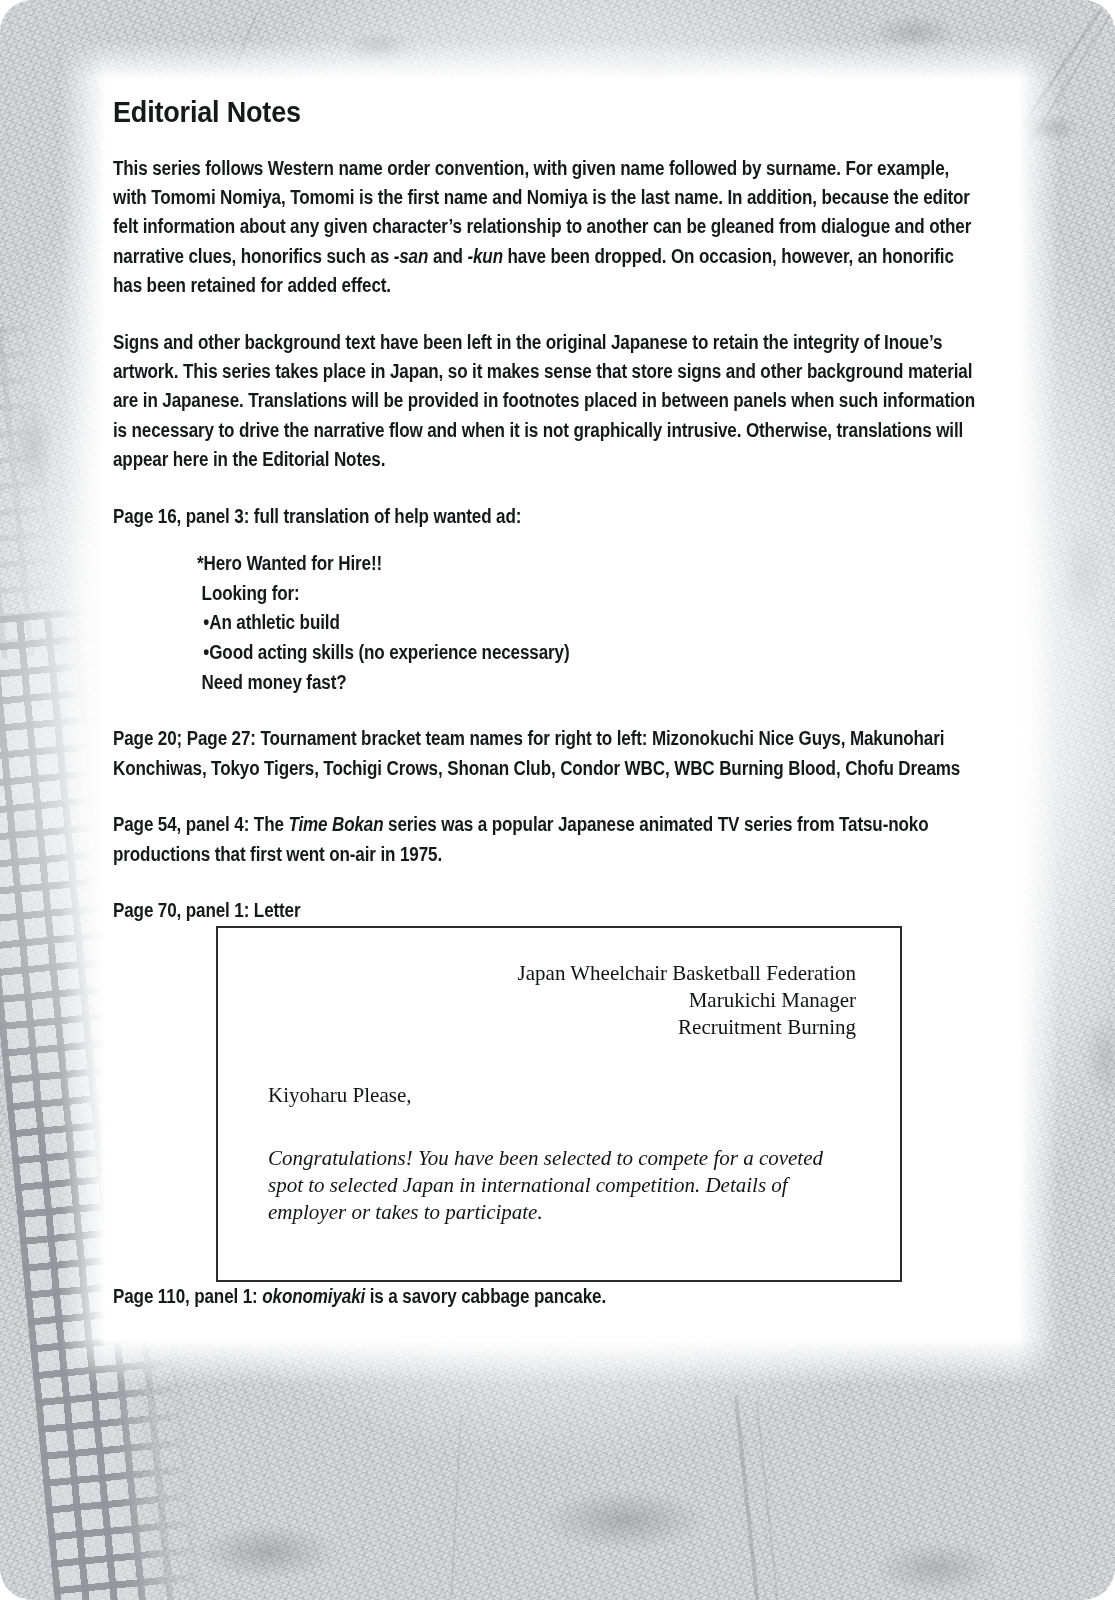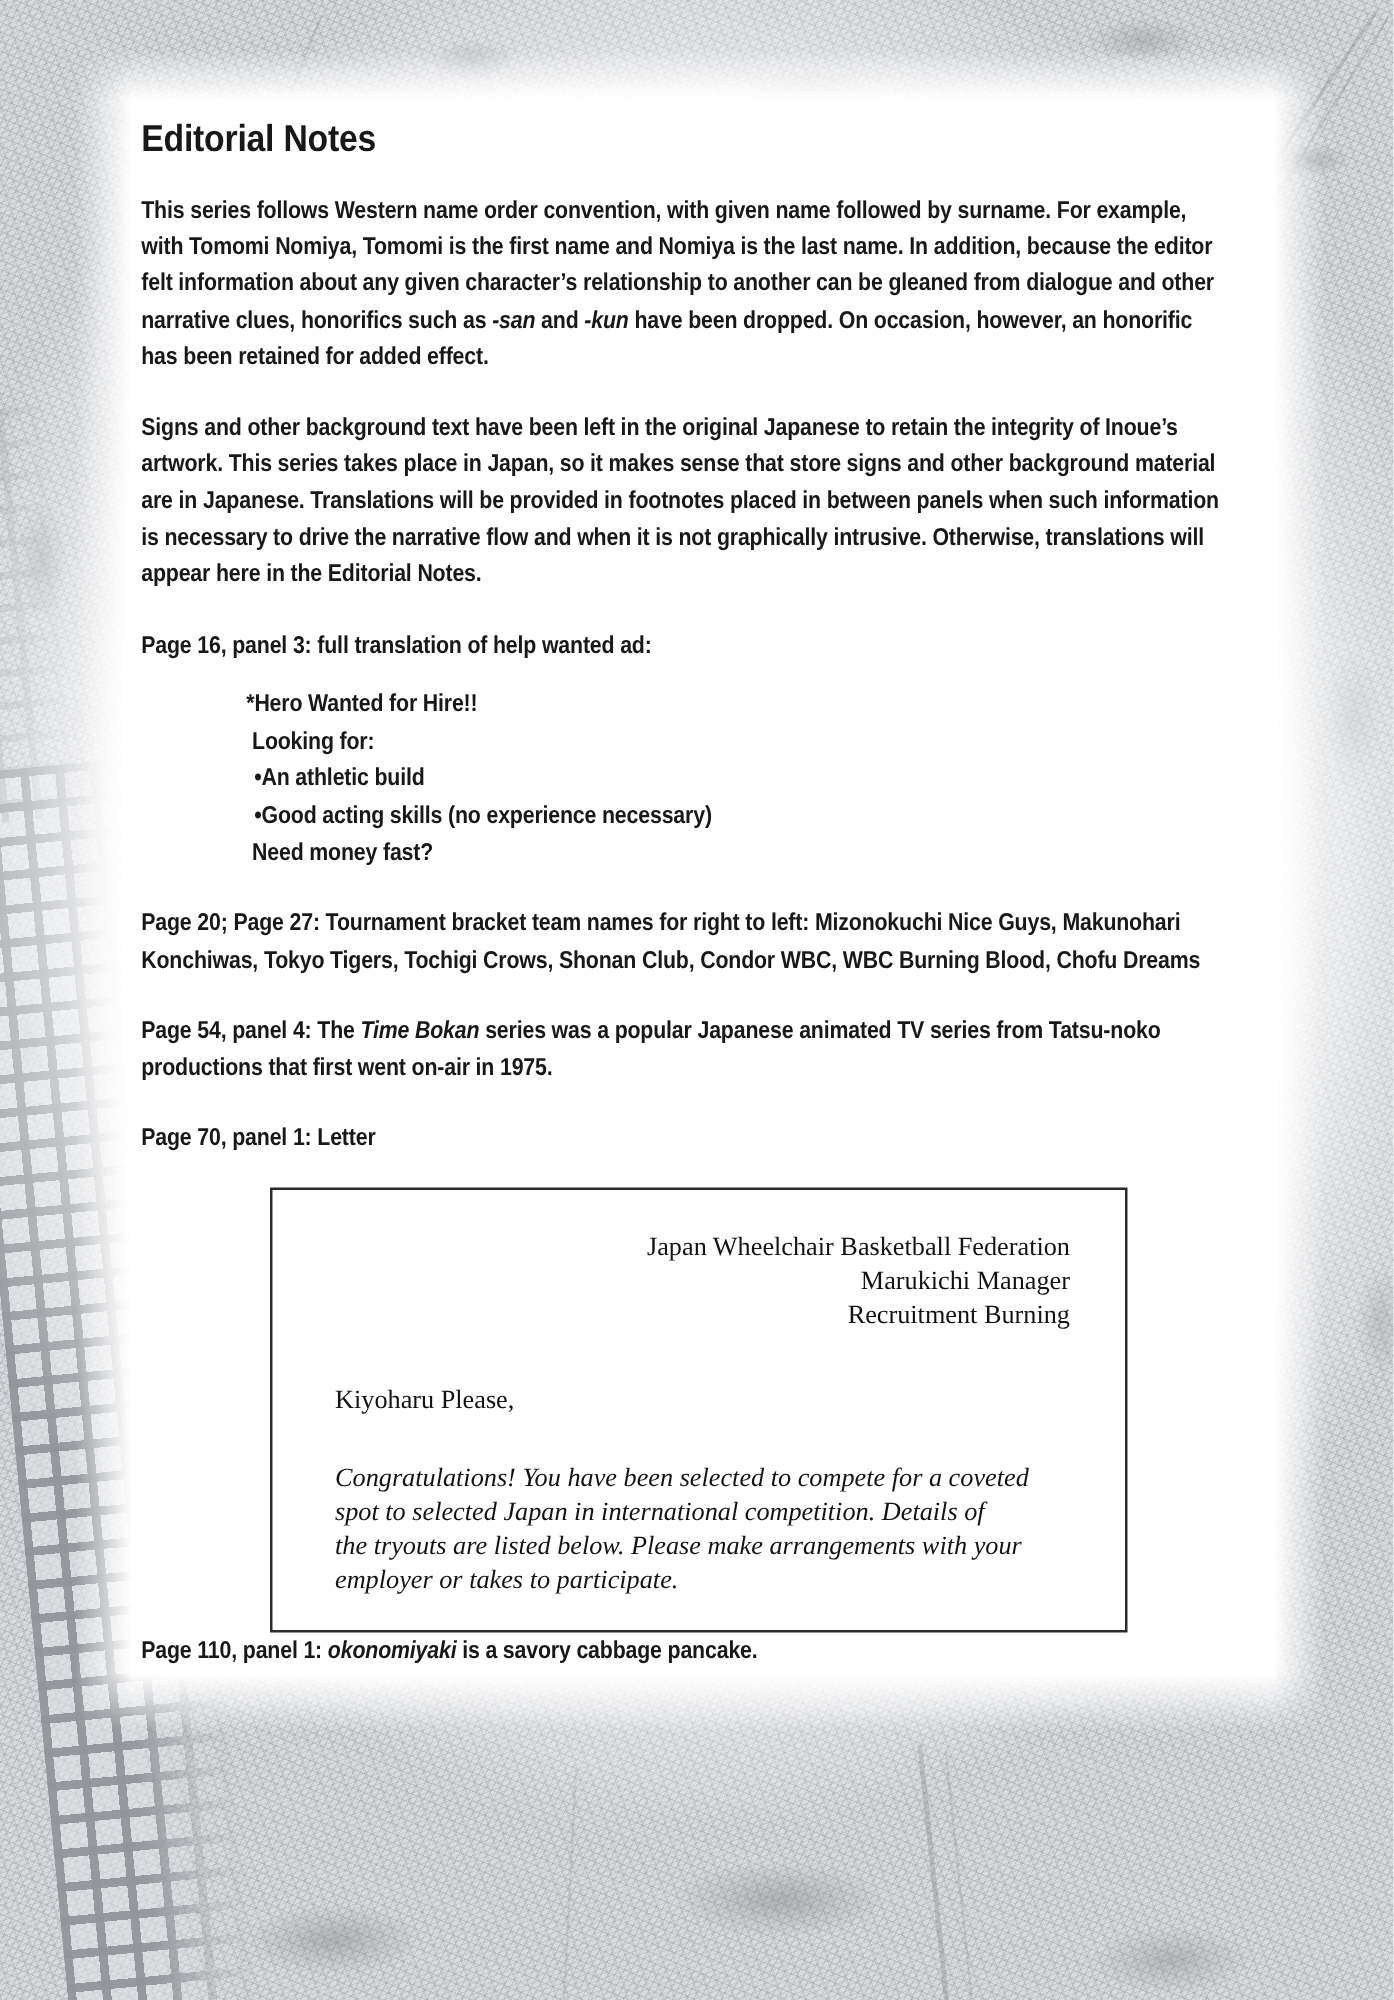--- a/index.html
+++ b/index.html
@@ -7,20 +7,21 @@
     padding: 0;
     background: #ffffff;
   }
   #page {
     position: relative;
     width: 1115px;
     height: 1600px;
     overflow: hidden;
     background: #ffffff;
     font-family: "Liberation Sans", sans-serif;
+    border-radius: 32px;
   }
 
   
   .tex {
     position: absolute;
     pointer-events: none;
   }
   #tex-base {
     inset: 0;
     background:
@@ -151,21 +152,20 @@
     letter-spacing: -0.15px;
     transform: scaleX(0.875);
     transform-origin: left top;
     width: 114.2%;
   }
   .ad-block .ln { white-space: pre; }
   .ad-block .bullet-ln { text-indent: -2px; padding-left: 4px; }
 
   
   .letter-box {
-    margin-top: 24px;
     margin-left: 103px;
     width: 686px;
     height: 356px;
     box-sizing: border-box;
     border: 2px solid #2b2c2e;
     background: #ffffff;
     position: relative;
   }
   .letter-inner {
     position: absolute;
@@ -250,21 +250,20 @@
       <div class="letter-inner">
         <div class="letter-head">
           <div>Japan Wheelchair Basketball Federation</div>
           <div>Marukichi Manager</div>
           <div>Recruitment Burning</div>
         </div>
         <div class="letter-salute">Kiyoharu Please,</div>
         <div class="letter-body">
           <span class="lbln">Congratulations! You have been selected to compete for a coveted</span>
           <span class="lbln">spot to selected Japan in international competition. Details of</span>
-          <span class="lbln">the tryouts are listed below. Please make arrangements with your</span>
           <span class="lbln">employer or takes to participate.</span>
         </div>
       </div>
     </div>
 
     <p class="body final-note"><span class="bold-lead">Page 110, panel 1:</span> <em class="it">okonomiyaki</em><span> is a savory cabbage pancake.</span></p>
 
   </div>
 </div>
 

